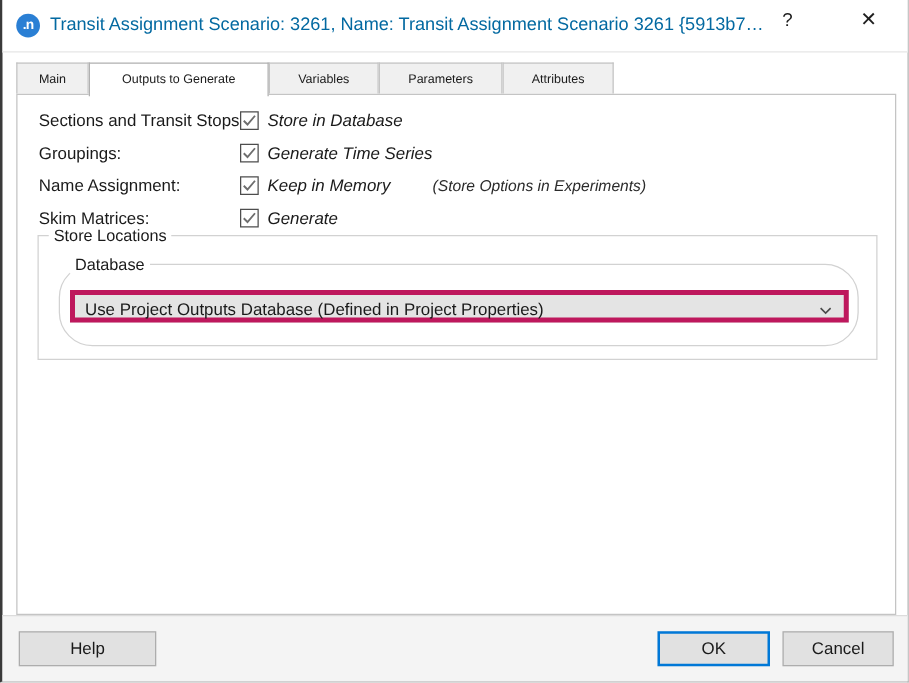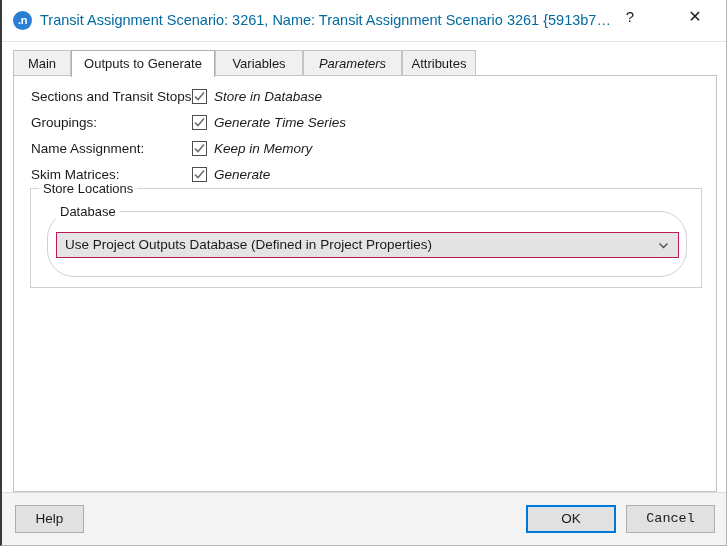--- a/index.html
+++ b/index.html
@@ -91,21 +91,21 @@
   .tab {
     position: absolute;
     top: 0;
     height: 25px;
     line-height: 25px;
     box-sizing: border-box;
     background: #f0f0f0;
     border: 1px solid #c4c4c4;
     border-bottom: none;
     text-align: center;
-    font-size: 13px;
+    font-size: 10px;
     color: #1a1a1a;
     cursor: default;
     white-space: nowrap;
   }
   .tab.selected {
     background: #ffffff;
     height: 27px;
     line-height: 25px;
     border-color: #b0b0b0;
     z-index: 3;
@@ -194,21 +194,21 @@
 
   
   .combo {
     position: absolute;
     left: 8px;
     top: 20px;
     width: 623px;
     height: 26px;
     box-sizing: border-box;
     background: #e4e4e4;
-    border: 1px solid #be185d;
+    border: 4px solid #be185d;
     cursor: default;
   }
   .combo-value {
     position: absolute;
     left: 8px;
     top: 0;
     right: 28px;
     height: 24px;
     line-height: 24px;
     font-size: 13.5px;
@@ -244,42 +244,42 @@
     border: 1px solid #adadad;
     font-size: 13.5px;
     color: #1a1a1a;
     cursor: default;
     white-space: nowrap;
   }
   .btn.default {
     border: 2px solid #0078d7;
     line-height: 24px;
   }
-  #help-button   { left: 13px;  top: 12px; width: 69px; }
+  #help-button   { left: 13px;  top: 12px; width: 110px; }
   #ok-button     { left: 524px; top: 12px; width: 90px; }
-  #cancel-button { left: 624px; top: 12px; width: 89px; font-family: Liberation Mono, monospace; }
+  #cancel-button { left: 624px; top: 12px; width: 89px; }
 </style>
 </head>
 <body>
 
 <div class="window">
 
   <div class="titlebar">
     <div class="app-icon">.n</div>
     <div class="title-text">Transit Assignment Scenario: 3261, Name: Transit Assignment Scenario 3261  {5913b7…</div>
     <div class="win-btn help">?</div>
     <div class="win-btn close">✕</div>
   </div>
 
   <div class="tabstrip" id="tab-strip">
       <div class="tab" style="left: 0px; width: 58px;">Main</div>
       <div class="tab selected" style="left: 58px; width: 144px;">Outputs to Generate</div>
       <div class="tab" style="left: 202px; width: 88px;">Variables</div>
-      <div class="tab" style="left: 290px; width: 99px; font-style: italic;">Parameters</div>
-      <div class="tab" style="left: 389px; width: 74px;">Attributes</div>
+      <div class="tab" style="left: 290px; width: 99px;">Parameters</div>
+      <div class="tab" style="left: 389px; width: 89px;">Attributes</div>
     </div>
 
   <div class="tabpage">
 
     <div id="options-container">
         <div class="row" style="top: 10px;">
           <span class="row-label">Sections and Transit Stops:</span>
           <span class="cb">
             <svg width="13" height="13" viewBox="0 0 13 13">
               <path d="M2 6.6 L5 9.6 L11 2.6" fill="none" stroke="#6e6e6e" stroke-width="1.5"></path>
@@ -297,20 +297,21 @@
           <span class="cb-text">Generate Time Series</span>
         </div>
         <div class="row" style="top: 62px;">
           <span class="row-label">Name Assignment:</span>
           <span class="cb">
             <svg width="13" height="13" viewBox="0 0 13 13">
               <path d="M2 6.6 L5 9.6 L11 2.6" fill="none" stroke="#6e6e6e" stroke-width="1.5"></path>
             </svg>
           </span>
           <span class="cb-text">Keep in Memory</span>
+          <span class="note">(Store Options in Experiments)</span>
         </div>
         <div class="row" style="top: 88px;">
           <span class="row-label">Skim Matrices:</span>
           <span class="cb">
             <svg width="13" height="13" viewBox="0 0 13 13">
               <path d="M2 6.6 L5 9.6 L11 2.6" fill="none" stroke="#6e6e6e" stroke-width="1.5"></path>
             </svg>
           </span>
           <span class="cb-text">Generate</span>
         </div>

